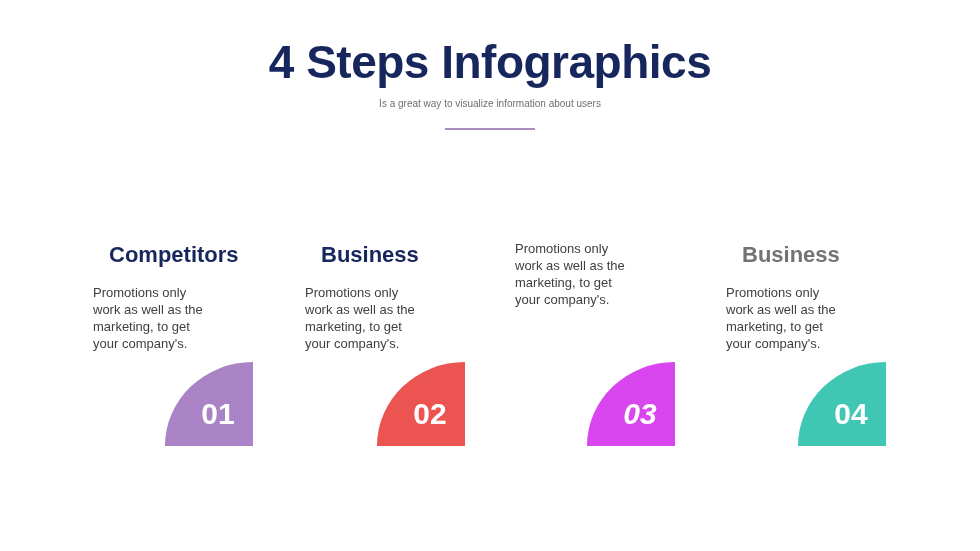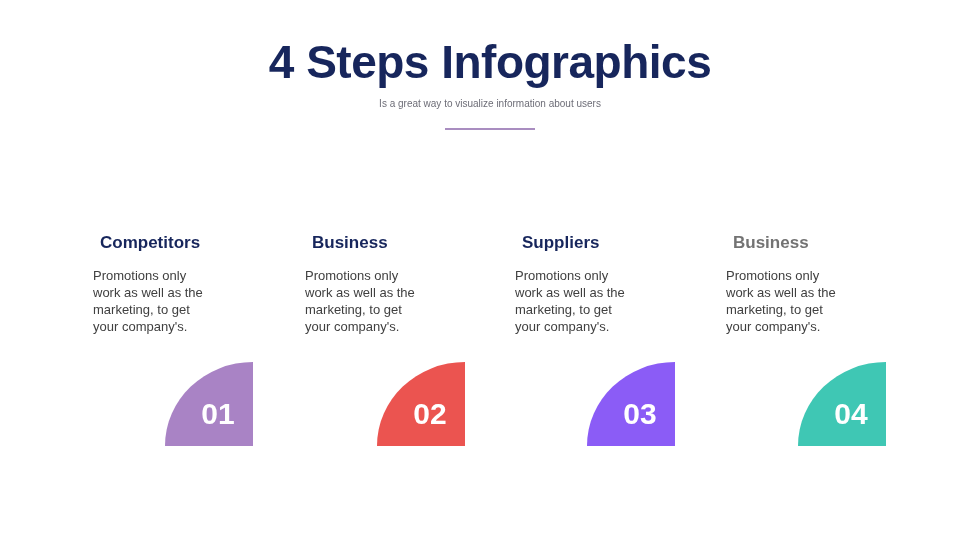--- a/index.html
+++ b/index.html
@@ -65,24 +65,24 @@
     top: 0;
     width: 215px;
     height: 230px;
   }
   .step-1 { left: 93px; }
   .step-2 { left: 305px; }
   .step-3 { left: 515px; }
   .step-4 { left: 726px; }
 
   .step-heading {
-    font-size: 17px;
+    font-size: 22px;
     font-weight: bold;
     color: #17265c;
-    margin: 7px;
+    margin: 16px;
     line-height: 1.2;
     white-space: nowrap;
   }
   .step-body {
     margin: 14px 0 0 0;
     font-size: 13px;
     line-height: 17px;
     color: #404040;
     width: 118px;
   }
@@ -131,23 +131,22 @@
 
     <div class="step step-2">
       <h2 class="step-heading" style="color: rgb(23, 38, 92);">Business</h2>
       <p class="step-body">Promotions only work as well as the marketing, to get your company's.</p>
       <div class="step-badge" style="background: rgb(235, 84, 80);">
         <span class="badge-num">02</span>
       </div>
     </div>
 
     <div class="step step-3">
-      <h2 class="step-heading" style="color: rgb(23, 38, 92);">Suppliers</h2>
       <p class="step-body">Promotions only work as well as the marketing, to get your company's.</p>
-      <div class="step-badge" style="background: #8b5cf6;">
+      <div class="step-badge" style="background: #d946ef; font-style: italic;">
         <span class="badge-num">03</span>
       </div>
     </div>
 
     <div class="step step-4">
       <h2 class="step-heading" style="color: #737373;">Business</h2>
       <p class="step-body">Promotions only work as well as the marketing, to get your company's.</p>
       <div class="step-badge" style="background: rgb(63, 199, 180);">
         <span class="badge-num">04</span>
       </div>

